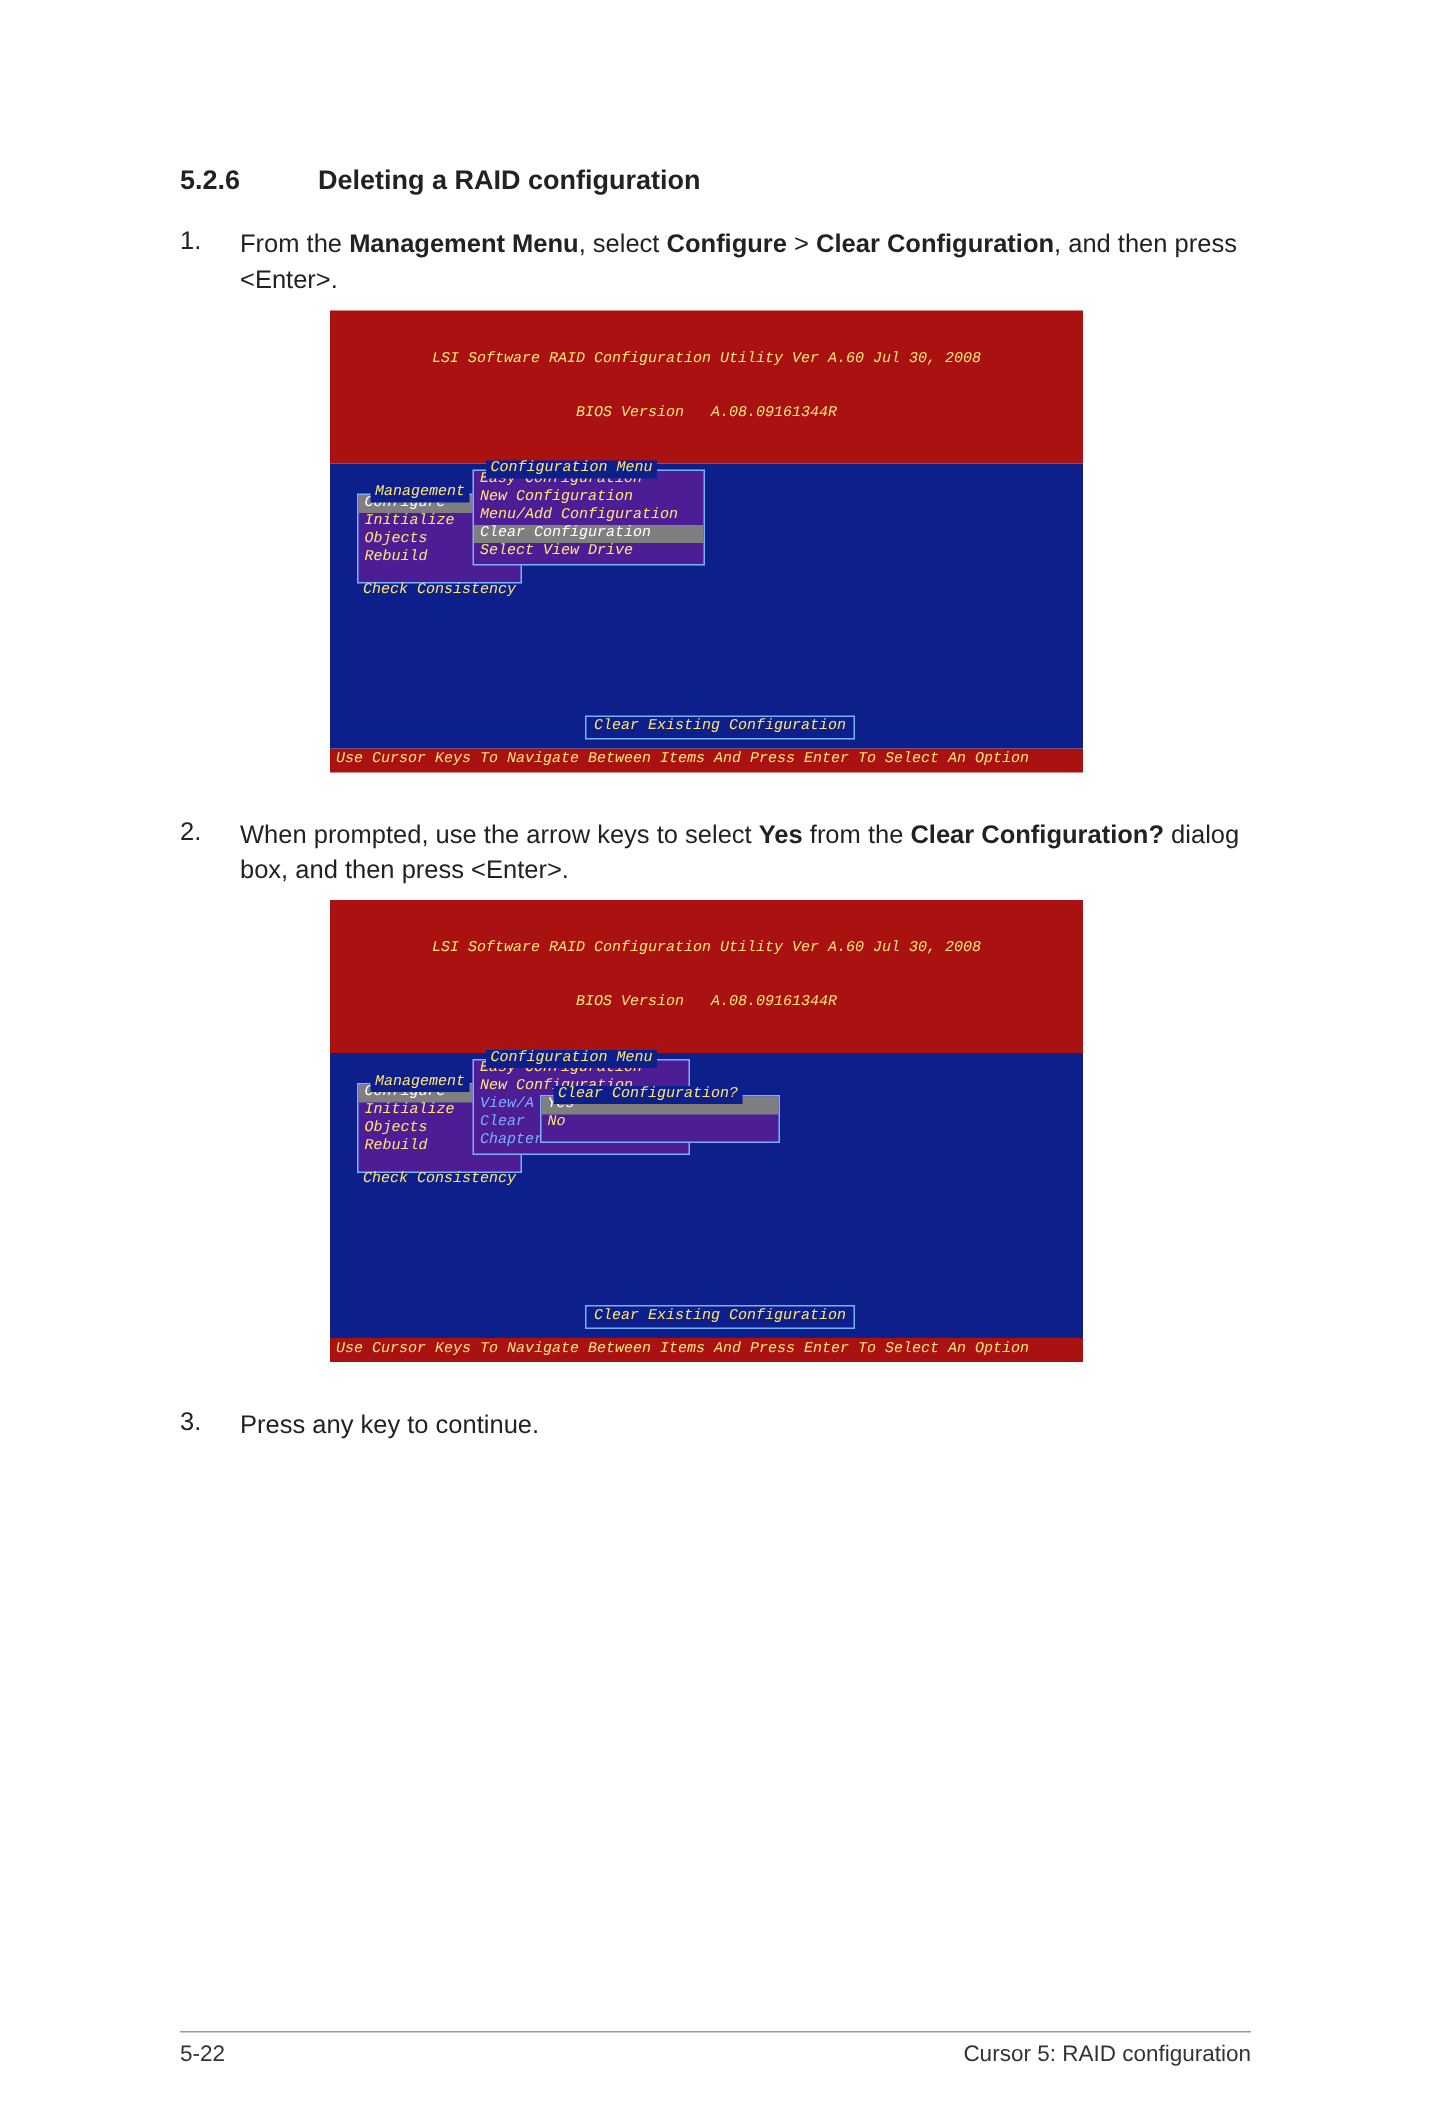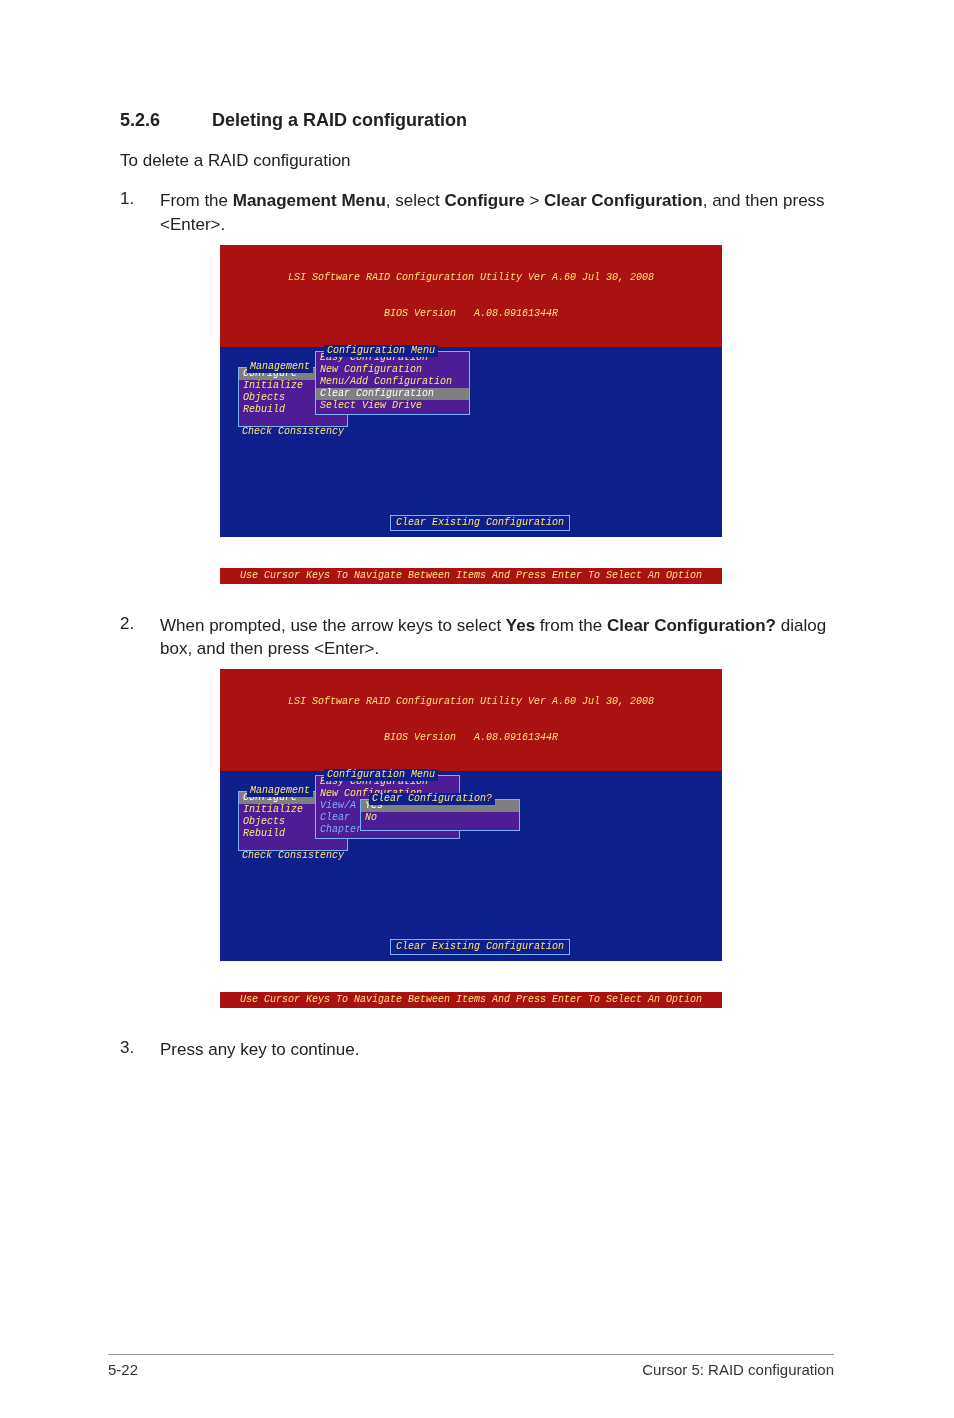--- a/index.html
+++ b/index.html
@@ -73,24 +73,22 @@
     white-space: pre;
   }
   .bios .body {
     background: #0c1f8a;
     height: 190px;
     position: relative;
   }
   .bios .footer {
     background: #a11;
     color: #ffe478;
-    text-align: center;
     padding: 2px 4px;
     white-space: pre;
-    margin-top: 31px;
   }
 
   .frame {
     position: absolute;
     border: 1px solid #7bb0ff;
     background: #4c1d95;
   }
   .frame-label {
     position: absolute;
     top: -7px;
@@ -115,41 +113,40 @@
 
   .statusbox {
     position: absolute;
     border: 1px solid #7bb0ff;
     padding: 1px 5px;
     color: #ffe478;
   }
 
   .footer-bar {
     position: absolute;
-    left: 108px;
+    left: 120px;
     right: 120px;
     bottom: 40px;
     border-top: 1px solid #999;
     display: flex;
     justify-content: space-between;
     font-size: 15px;
     padding-top: 6px;
     color: #333;
   }
 </style>
 </head>
 <body>
 
 <div class="page">
 
   <div class="heading">
     <span class="num">5.2.6</span><span>Deleting a RAID configuration</span>
   </div>
 
-  <p class="intro">To delete a RAID configuration</p>
 
   <ol class="steps">
 
     <li>
       <div class="stepnum">1.</div>
       <div class="stepbody">
         <span>From the </span><span class="b">Management Menu</span><span>, select </span><span class="b">Configure</span><span> &gt; </span><span class="b">Clear Configuration</span><span>, and then press &lt;Enter&gt;.</span>
 
         
         <div class="bios">

